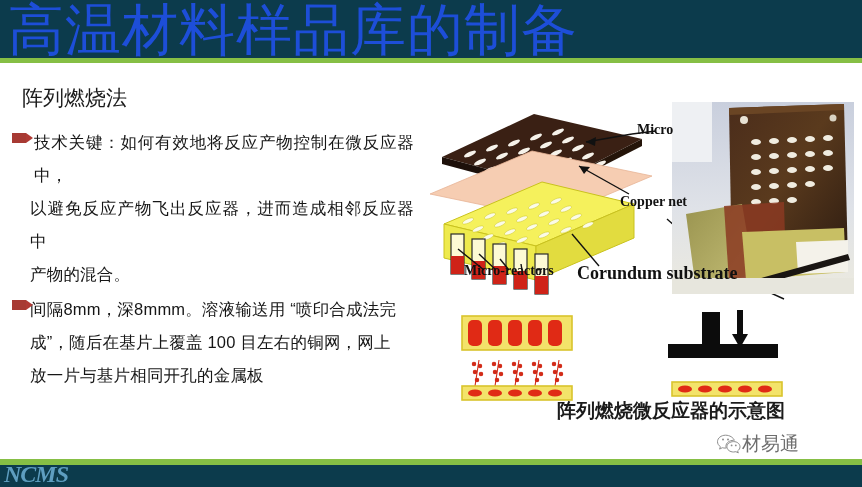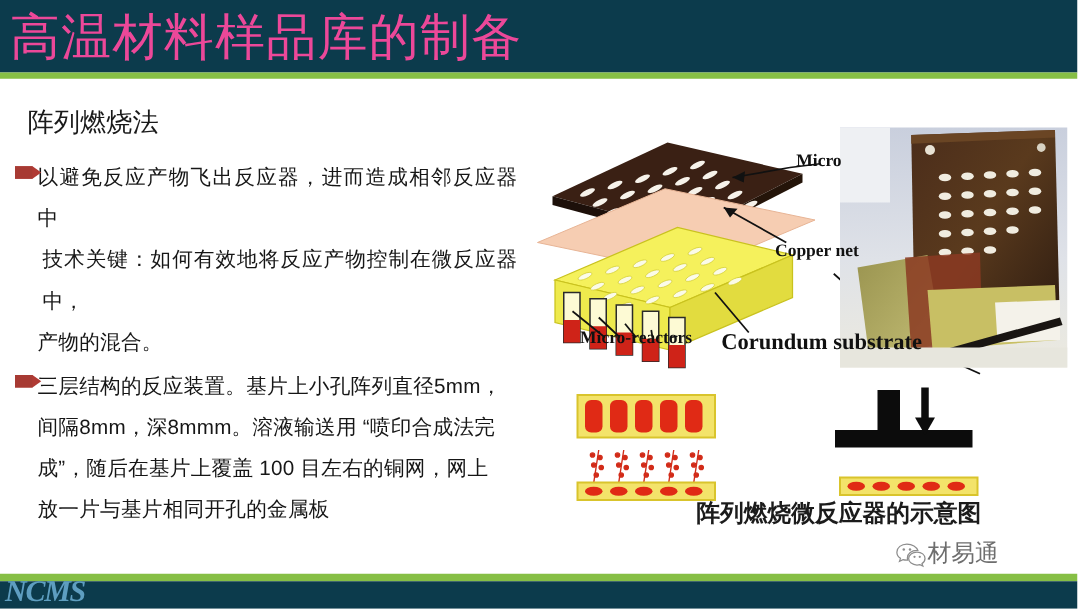--- a/index.html
+++ b/index.html
@@ -4,21 +4,21 @@
 <style>
   html,body{margin:0;padding:0;background:#fff;}
   body{width:862px;height:487px;position:relative;overflow:hidden;
        font-family:"Liberation Sans","DejaVu Sans",sans-serif;}
   .slide{position:absolute;inset:0;background:#ffffff;}
 
   
   .hdr-bar{position:absolute;left:0;top:0;width:862px;height:58px;background:#0c3b4c;}
   .hdr-green{position:absolute;left:0;top:58px;width:862px;height:5px;background:#86bf45;}
   .hdr-title{position:absolute;left:8px;top:4px;width:700px;height:52px;
-       color:#ec4899;font-size:40px;line-height:52px;letter-spacing:1px;white-space:nowrap;}
+       color:#1d4ed8;font-size:56px;line-height:52px;letter-spacing:1px;white-space:nowrap;}
 
   
   .ftr-green{position:absolute;left:0;top:459px;width:862px;height:6px;background:#86bf45;}
   .ftr-bar{position:absolute;left:0;top:465px;width:862px;height:22px;background:#0c3b4c;}
   .ftr-logo{position:absolute;left:4px;top:462px;width:130px;height:25px;
        color:#5e9ec0;font-size:24px;font-style:italic;font-weight:bold;line-height:25px;
        letter-spacing:-1px;font-family:"Liberation Serif","DejaVu Serif",serif;}
 
   
   .wm{position:absolute;left:716px;top:430px;width:140px;height:28px;display:flex;
@@ -65,33 +65,32 @@
 
   <div class="bullets">
 
     <div class="blk">
       <span class="bmark">
         <svg width="22" height="12" viewBox="0 0 22 12">
           <path d="M0,1 L14,1 L21,6 L14,11 L0,11 Z" fill="#b03a34"></path>
           <path d="M0,1 L14,1 L14,11 L0,11 Z" fill="#a73a33"></path>
         </svg>
       </span>
+      <div class="btext">技术关键：如何有效地将反应产物控制在微反应器中，</div>
       <div class="btext cont">以避免反应产物飞出反应器，进而造成相邻反应器中</div>
-      <div class="btext">技术关键：如何有效地将反应产物控制在微反应器中，</div>
       <div class="btext cont">产物的混合。</div>
     </div>
 
     <div class="blk">
       <span class="bmark">
         <svg width="22" height="12" viewBox="0 0 22 12">
           <path d="M0,1 L14,1 L21,6 L14,11 L0,11 Z" fill="#b03a34"></path>
           <path d="M0,1 L14,1 L14,11 L0,11 Z" fill="#a73a33"></path>
         </svg>
       </span>
-      <div class="btext cont">三层结构的反应装置。基片上小孔阵列直径5mm，</div>
       <div class="btext cont">间隔8mm，深8mmm。溶液输送用 “喷印合成法完</div>
       <div class="btext cont">成”，随后在基片上覆盖 100 目左右的铜网，网上</div>
       <div class="btext cont">放一片与基片相同开孔的金属板</div>
     </div>
 
   </div>
 
   <div class="figwrap">
     <svg width="430" height="330" viewBox="0 0 430 330">
       <defs>

